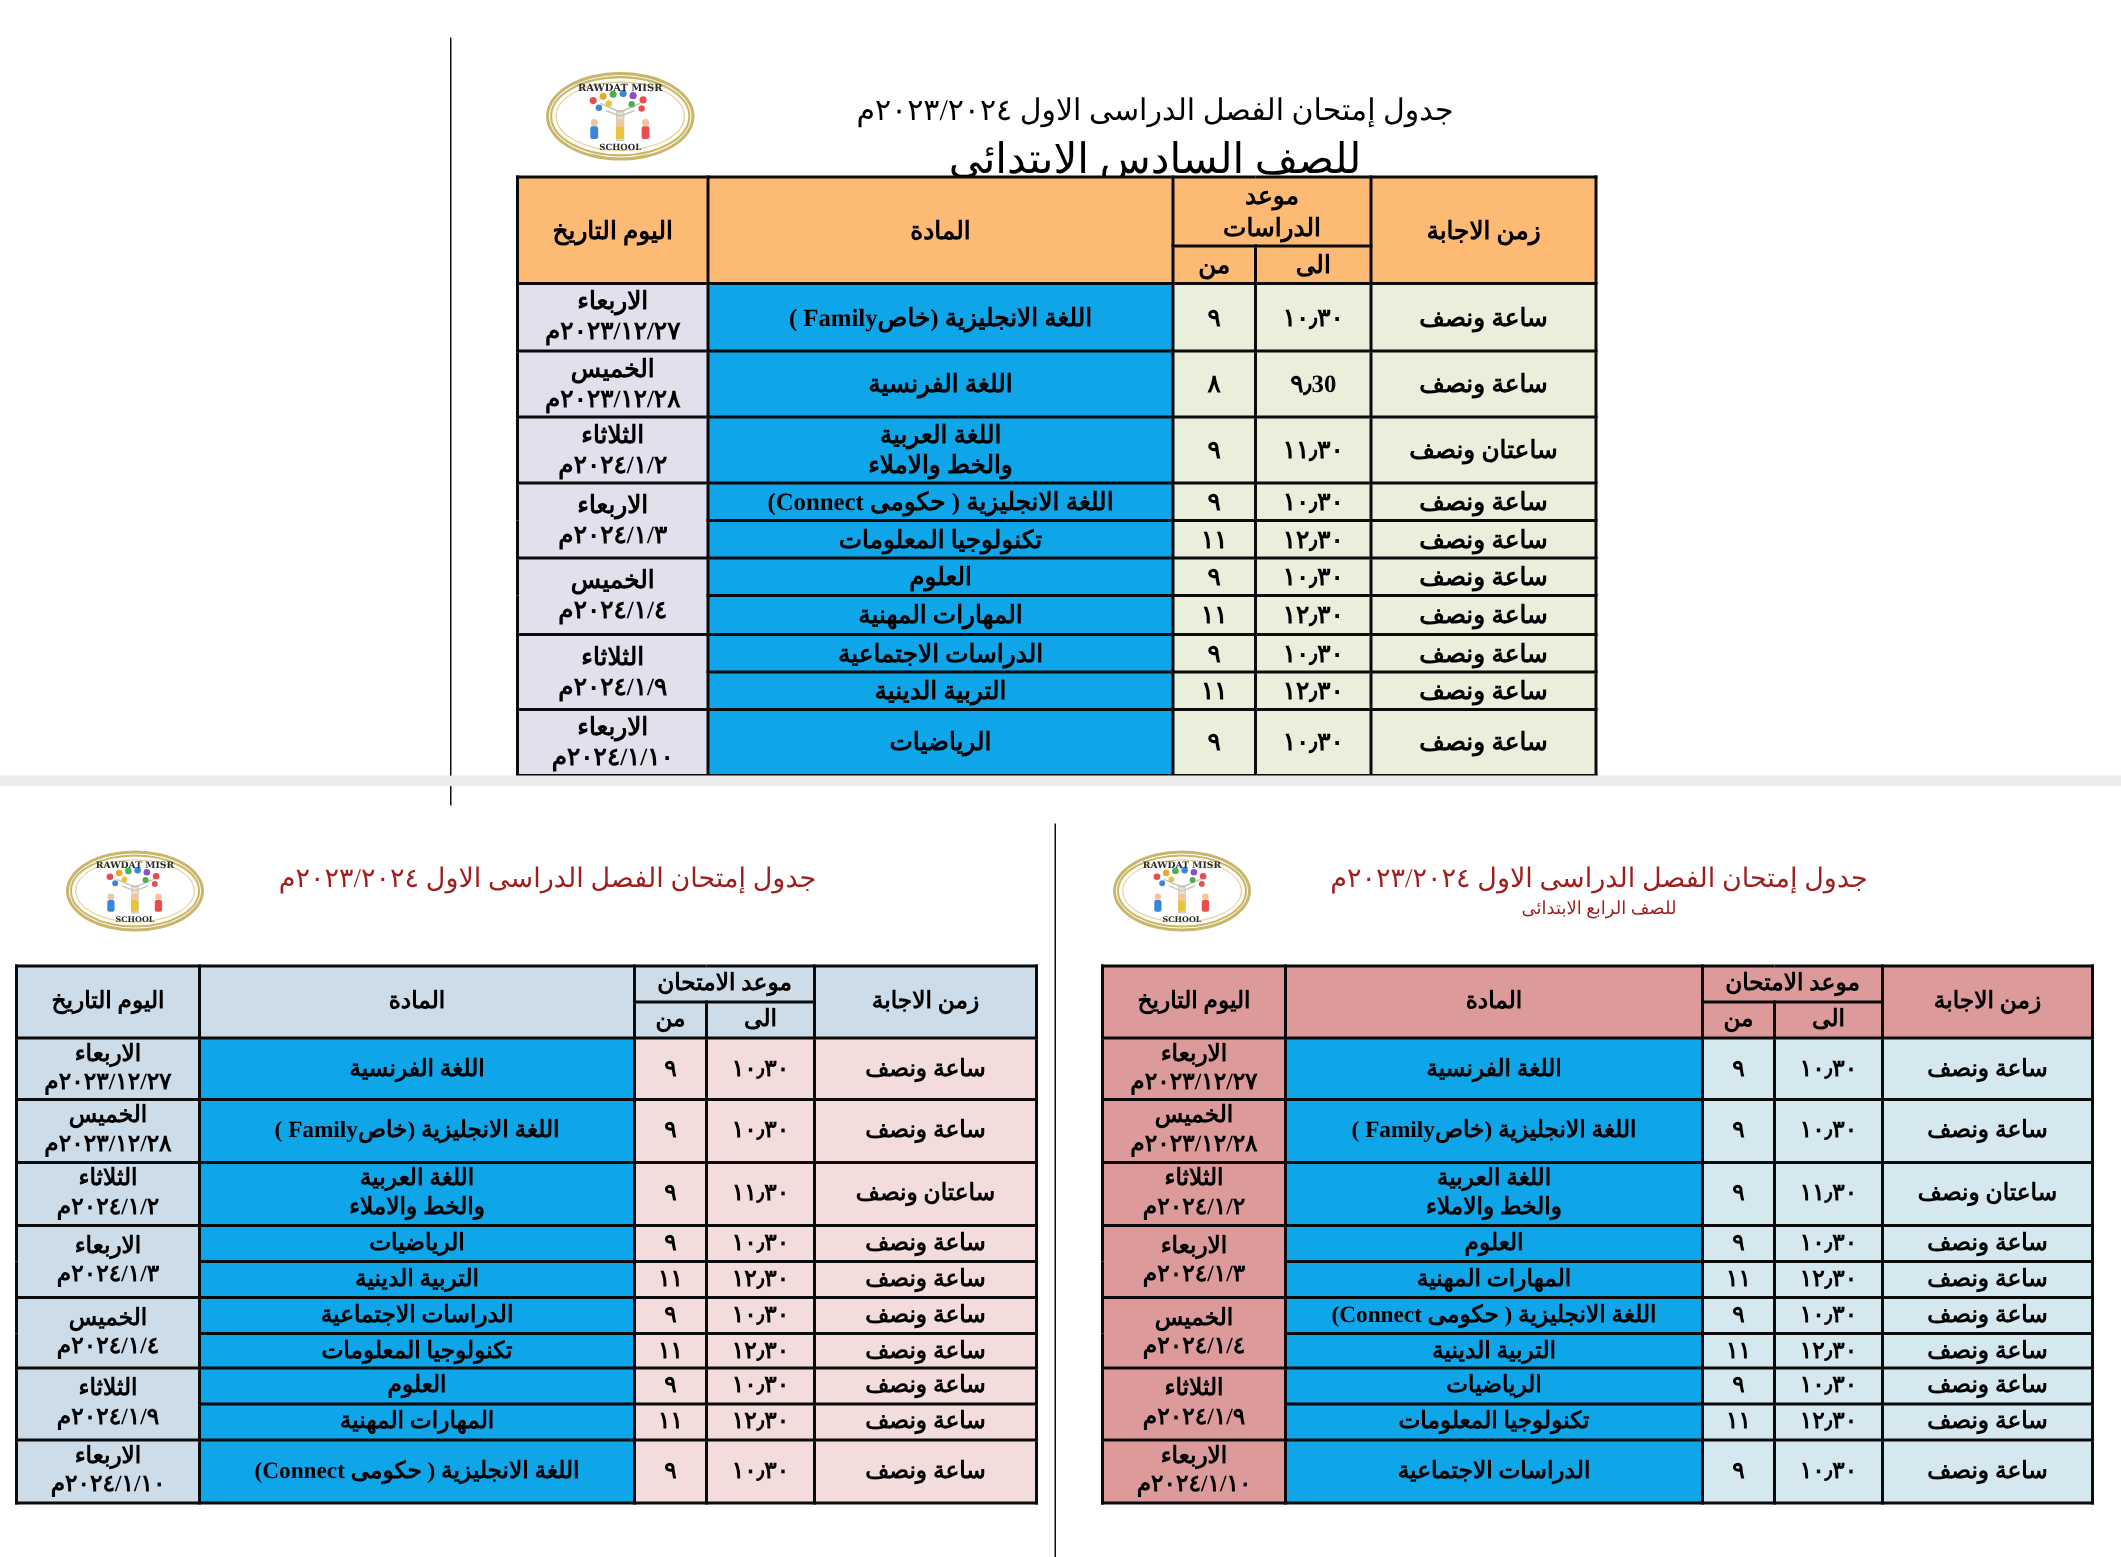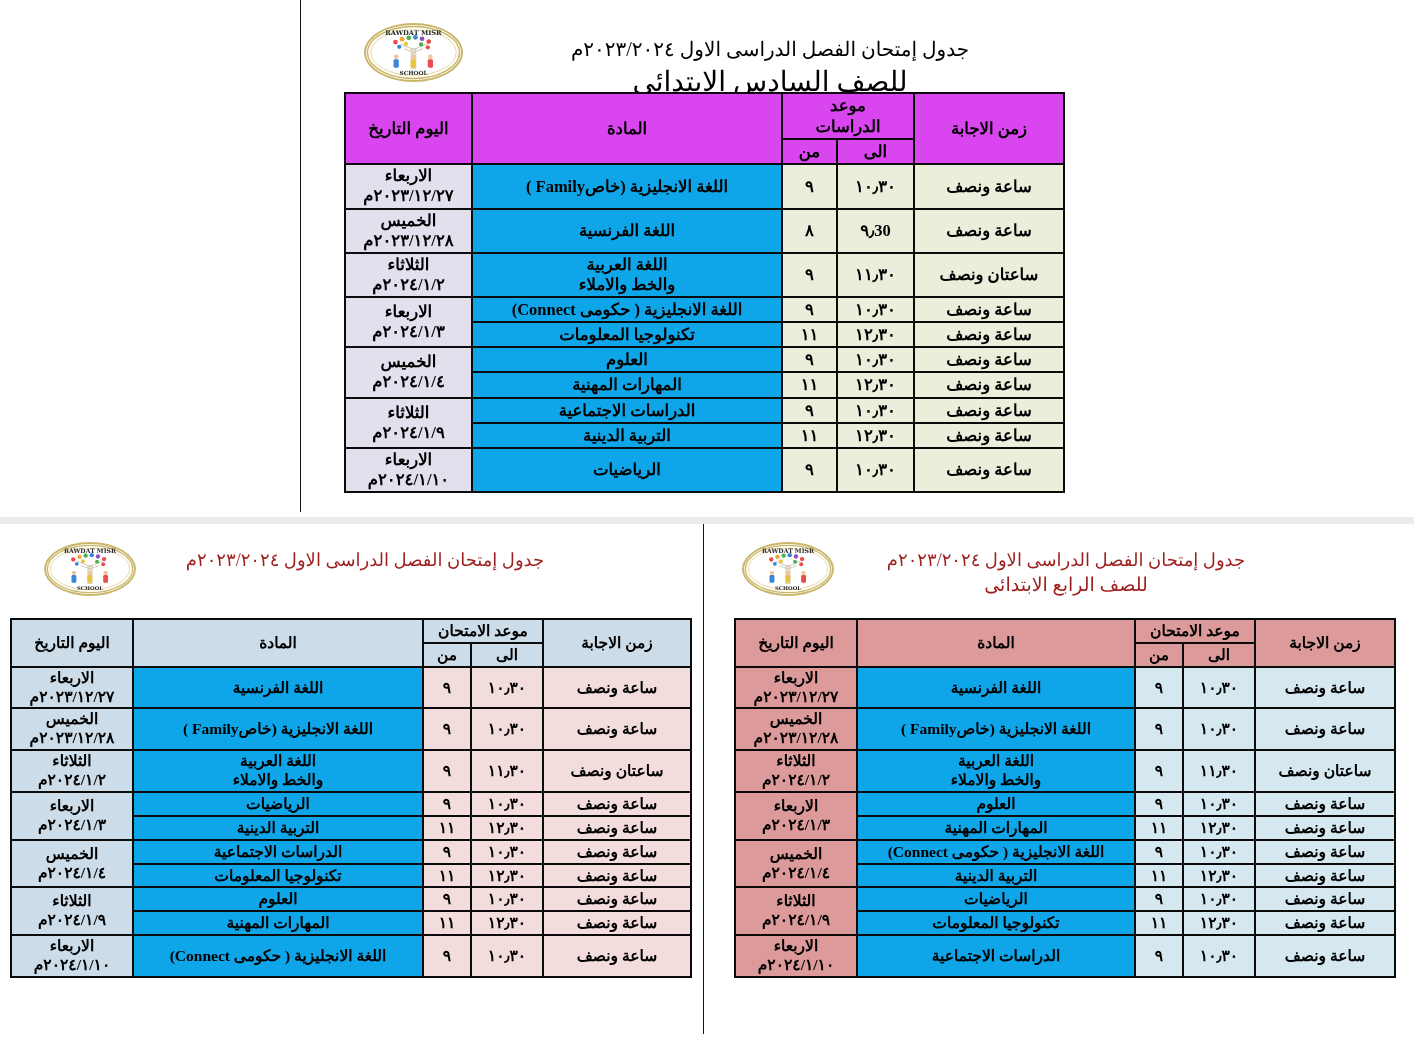--- a/index.html
+++ b/index.html
@@ -2,21 +2,21 @@
 <html lang="ar" dir="rtl"><head>
 <meta charset="utf-8">
 <style>
   html,body{margin:0;padding:0;}
   body{
     width:1414px;height:1038px;
     background:#ffffff;
     font-family:"Liberation Serif","DejaVu Serif",serif;
     position:relative;overflow:hidden;
   }
-  .sheet{position:absolute;}
+  .sheet{position:absolute;margin-top:25px;}
 
   
   .logo{position:relative;border-radius:50%;overflow:hidden;
         background:#ffffff;border:2px solid #c9b66a;box-shadow:0 0 0 1.5px #fff inset;}
   .logo svg{display:block;width:100%;height:100%;}
 
   
   .title-wrap{text-align:center;line-height:1.35;}
   .ttl1,.ttl2{font-weight:normal;white-space:nowrap;}
   .t1 .ttl1,.t1 .ttl2{color:#000;}
@@ -25,21 +25,21 @@
   
   table{border-collapse:collapse;table-layout:fixed;}
   table,th,td{border:2.5px solid #0b0b0b;}
   th,td{text-align:center;vertical-align:middle;font-weight:bold;color:#000;
         padding:1px 2px;line-height:1.28;}
   .num{font-family:"Liberation Serif","DejaVu Serif",serif;letter-spacing:.5px;}
   .subj{background:#0ea5e9;}
   .two-line{line-height:1.22;}
 
   
-  .t1 th{background:#d946ef;}
+  .t1 th{background:#fdba74;}
   .t1 td.date{background:#e3dfec;}
   .t1 td.val{background:#e9efdb;}
 
   
   .t2 th{background:#ccdce9;}
   .t2 td.date{background:#ccdce9;}
   .t2 td.val{background:#f3dcdc;}
 
   
   .t3 th{background:#dd9a9a;}
@@ -67,21 +67,21 @@
   #sec2 table{position:absolute;left:10px;top:94px;width:680px;}
   #sec2 th,#sec2 td{font-size:15.5px;}
   #sec2 .frame{position:absolute;left:0;top:0;width:704px;height:510px;
                border-right:1.6px solid #111;box-sizing:border-box;}
 
   
   #sec3{left:706px;top:524px;width:708px;height:514px;}
   #sec3 .logo{left:36px;top:18px;width:88px;height:50px;position:absolute;}
   #sec3 .title-wrap{position:absolute;left:130px;top:24px;width:460px;}
   #sec3 .ttl1{font-size:18px;}
-  #sec3 .ttl2{font-size:19px;}
+  #sec3 .ttl2{font-size:12px;}
   #sec3 table{position:absolute;left:28px;top:94px;width:660px;}
   #sec3 th,#sec3 td{font-size:15.5px;}
 </style>
 </head>
 <body>
 
 <div class="sheet t1" id="sec1">
   <div class="vline"></div>
 
   <div class="logo">

